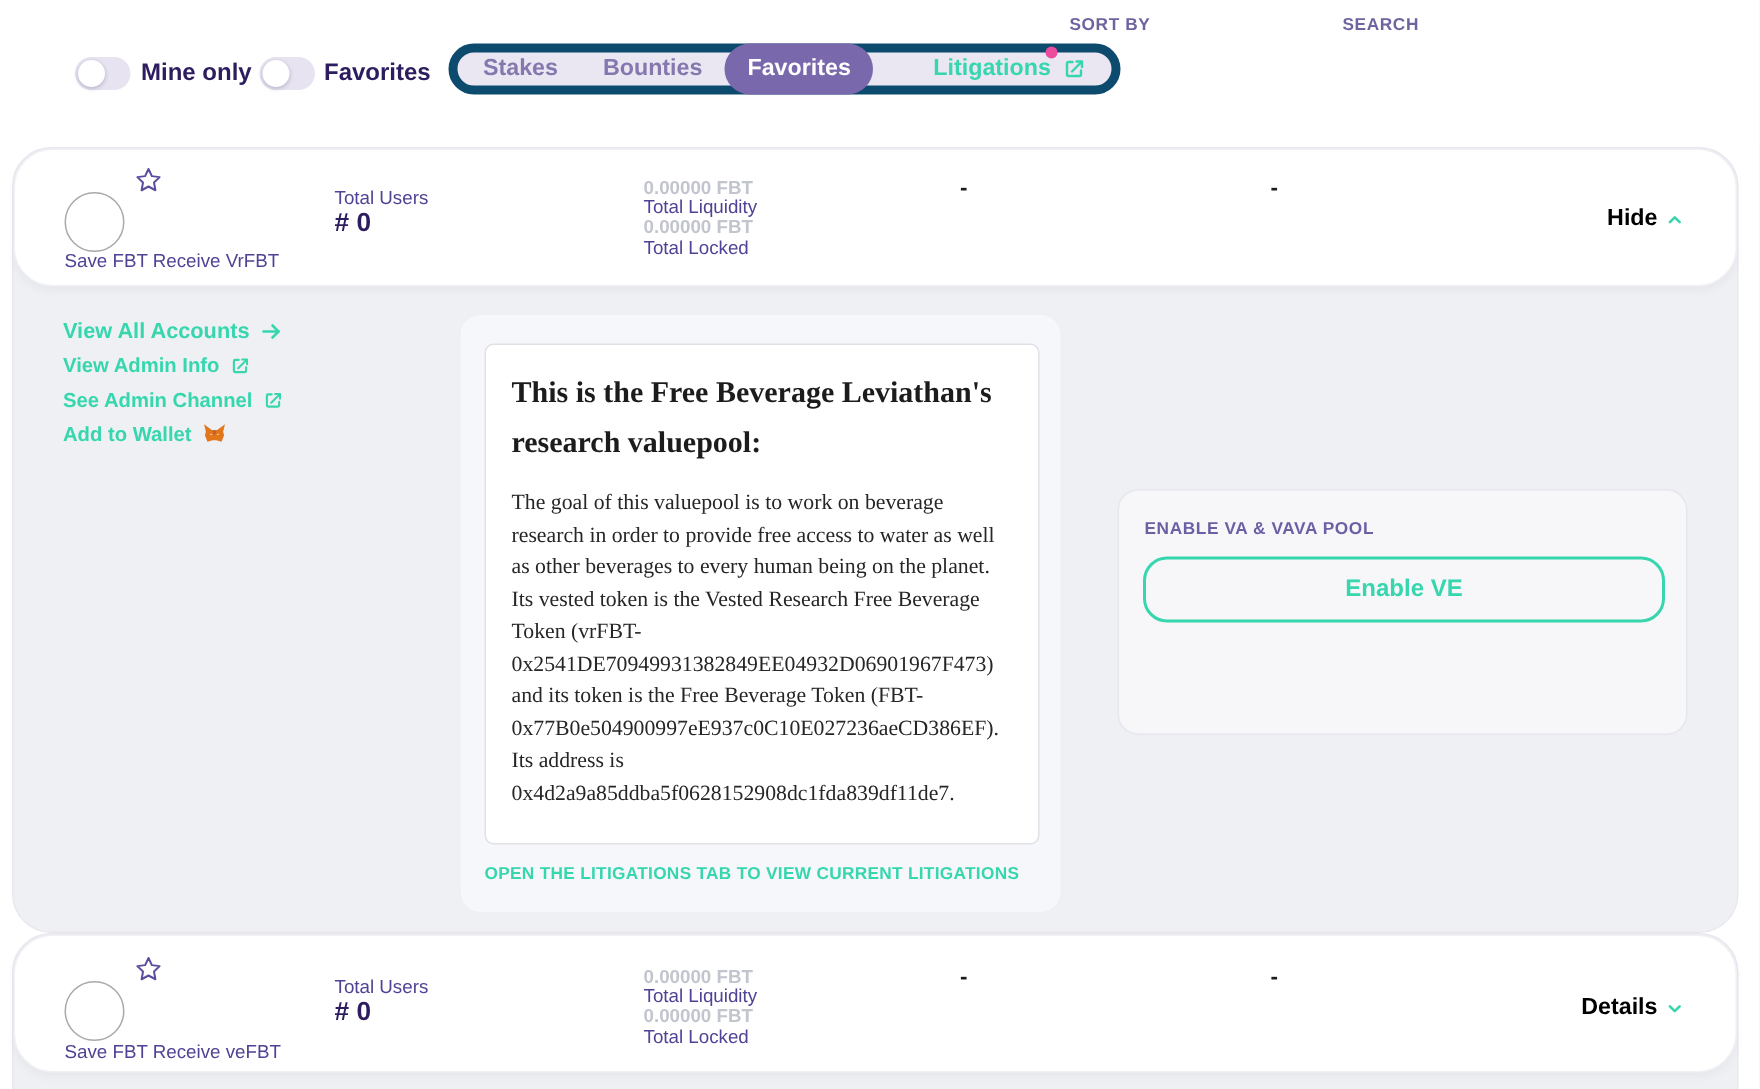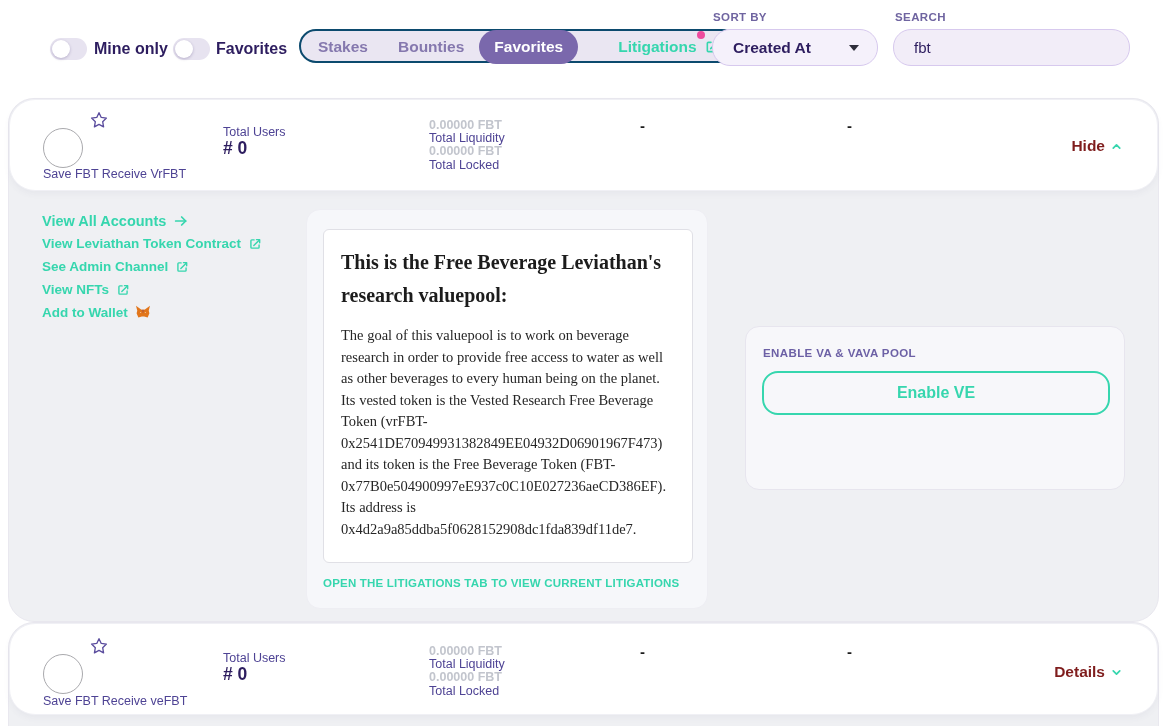--- a/index.html
+++ b/index.html
@@ -19,22 +19,22 @@
     background: #e7e3f0; cursor: pointer;
   }
   .toggle .knob {
     position: absolute; left: 2px; top: 2px; width: 18px; height: 18px;
     border-radius: 50%; background: #ffffff; box-shadow: 0 1px 3px rgba(40,20,90,.25);
   }
   .toggle-label { position: absolute; top: 37px; font-size: 16px; font-weight: 600; color: #2d1d5f; line-height: 24px; }
 
   .tabs {
     position: absolute; left: 299px; top: 29px; height: 34px;
-    background: #eae6f2; border: 2px solid #0c4a6e; border-radius: 17px;
-    display: flex; align-items: flex-start; padding: 0 2px;
+    background: #eae6f2; border: 6px solid #0c4a6e; border-radius: 17px;
+    display: flex; align-items: center; padding: 0 2px;
   }
   .tab {
     height: 34px; display: flex; align-items: center; padding: 0 15px;
     font-size: 15.5px; font-weight: 700; color: #8578ae; cursor: pointer;
     border-radius: 17px; margin: -1px 0; white-space: nowrap;
   }
   .tab.selected { background: #7a68ac; color: #ffffff; }
   .tab.teal { color: #36d6ae; gap: 7px; padding-left: 40px; }
   .notif-dot {
     position: absolute; left: 697px; top: 31px; width: 8px; height: 8px;
@@ -84,21 +84,21 @@
   .users-label { position: absolute; left: 213px; top: 25px; font-size: 12.5px; color: #4e4394; }
   .users-value { position: absolute; left: 213px; top: 38px; font-size: 17.5px; font-weight: 700; color: #2d1d5f; }
   .stats { position: absolute; left: 419px; top: 19px; font-size: 12.5px; line-height: 13.2px; }
   .stat-amount { color: #c2c5cd; font-weight: 700; }
   .stat-label { color: #4e4394; }
   .col-dash { position: absolute; top: 17px; font-size: 15px; font-weight: 700; color: #1c1c1c; }
   .col-dash.d1 { left: 630px; }
   .col-dash.d2 { left: 837px; }
   .row-action {
     position: absolute; right: 34px; top: 37px; display: flex; align-items: center; gap: 5px;
-    color: #7f1d1d; font-size: 15.5px; font-weight: 700; cursor: pointer;
+    color: #000000; font-size: 15.5px; font-weight: 700; cursor: pointer;
   }
 
   
   .expanded { position: absolute; left: 0; top: 92px; right: 0; bottom: 0; }
   .links { position: absolute; left: 33px; top: 18px; }
   .link-item {
     display: flex; align-items: center; gap: 7px; height: 23px;
     color: #36d6ae; font-size: 13.5px; font-weight: 600; cursor: pointer; white-space: nowrap;
   }
   .link-item.strong { font-size: 14.5px; font-weight: 700; }
@@ -165,27 +165,22 @@
             <path d="M19 13.5v4a1.5 1.5 0 0 1-1.5 1.5h-11A1.5 1.5 0 0 1 5 17.5v-11A1.5 1.5 0 0 1 6.5 5h4"></path>
             <path d="M14.5 4.5H20v5.5"></path>
             <path d="M19.5 5 10 14.5"></path>
           </svg>
         </span>
       </div>
     </div>
     <div class="notif-dot"></div>
 
     <span class="field-label" style="left:713px;">SORT BY</span>
-    <div class="select">
-      <span class="value">Created At</span>
-      <span class="caret"></span>
-    </div>
 
     <span class="field-label" style="left:895px;">SEARCH</span>
-    <input type="text" class="search-input" value="fbt" style="">
   </div>
 
   <div class="group one">
 
     <div class="pool-row">
       <span class="star-btn">
         <svg width="20" height="20" viewBox="0 0 24 24" fill="none" stroke="#5b4d9e" stroke-width="1.6" stroke-linejoin="round">
           <path d="M12 3.2 L14.7 8.9 L20.9 9.7 L16.4 14 L17.5 20.2 L12 17.2 L6.5 20.2 L7.6 14 L3.1 9.7 L9.3 8.9 Z"></path>
         </svg>
       </span>
@@ -217,41 +212,31 @@
         <div class="link-item strong">
           <span>View All Accounts</span>
           <span style="line-height:0;">
             <svg width="16" height="16" viewBox="0 0 24 24" fill="none" stroke="#36d6ae" stroke-width="2.6" stroke-linecap="round" stroke-linejoin="round">
               <path d="M4 12h15"></path>
                 <path d="M13 6l6 6-6 6"></path>
             </svg>
           </span>
         </div>
         <div class="link-item">
-          <span>View Leviathan Token Contract</span>
+          <span>View Admin Info</span>
           <span style="line-height:0;">
             <svg width="14" height="14" viewBox="0 0 24 24" fill="none" stroke="#36d6ae" stroke-width="2.4" stroke-linecap="round" stroke-linejoin="round">
               <path d="M19 13.5v4a1.5 1.5 0 0 1-1.5 1.5h-11A1.5 1.5 0 0 1 5 17.5v-11A1.5 1.5 0 0 1 6.5 5h4"></path>
                 <path d="M14.5 4.5H20v5.5"></path>
                 <path d="M19.5 5 10 14.5"></path>
             </svg>
           </span>
         </div>
         <div class="link-item">
           <span>See Admin Channel</span>
-          <span style="line-height:0;">
-            <svg width="14" height="14" viewBox="0 0 24 24" fill="none" stroke="#36d6ae" stroke-width="2.4" stroke-linecap="round" stroke-linejoin="round">
-              <path d="M19 13.5v4a1.5 1.5 0 0 1-1.5 1.5h-11A1.5 1.5 0 0 1 5 17.5v-11A1.5 1.5 0 0 1 6.5 5h4"></path>
-                <path d="M14.5 4.5H20v5.5"></path>
-                <path d="M19.5 5 10 14.5"></path>
-            </svg>
-          </span>
-        </div>
-        <div class="link-item">
-          <span>View NFTs</span>
           <span style="line-height:0;">
             <svg width="14" height="14" viewBox="0 0 24 24" fill="none" stroke="#36d6ae" stroke-width="2.4" stroke-linecap="round" stroke-linejoin="round">
               <path d="M19 13.5v4a1.5 1.5 0 0 1-1.5 1.5h-11A1.5 1.5 0 0 1 5 17.5v-11A1.5 1.5 0 0 1 6.5 5h4"></path>
                 <path d="M14.5 4.5H20v5.5"></path>
                 <path d="M19.5 5 10 14.5"></path>
             </svg>
           </span>
         </div>
         <div class="link-item">
           <span>Add to Wallet</span>

